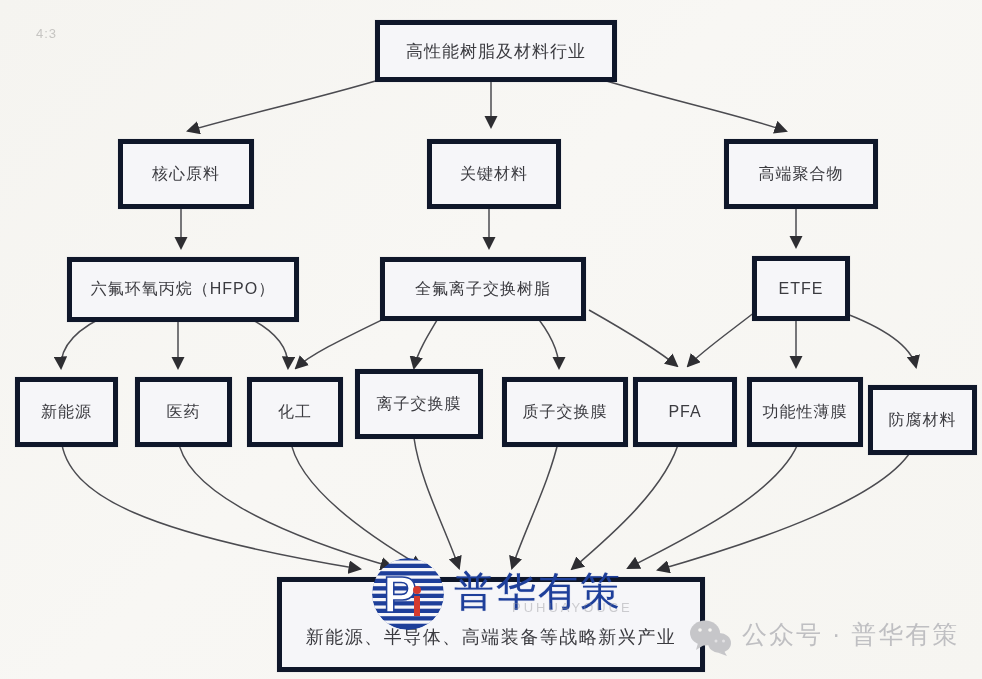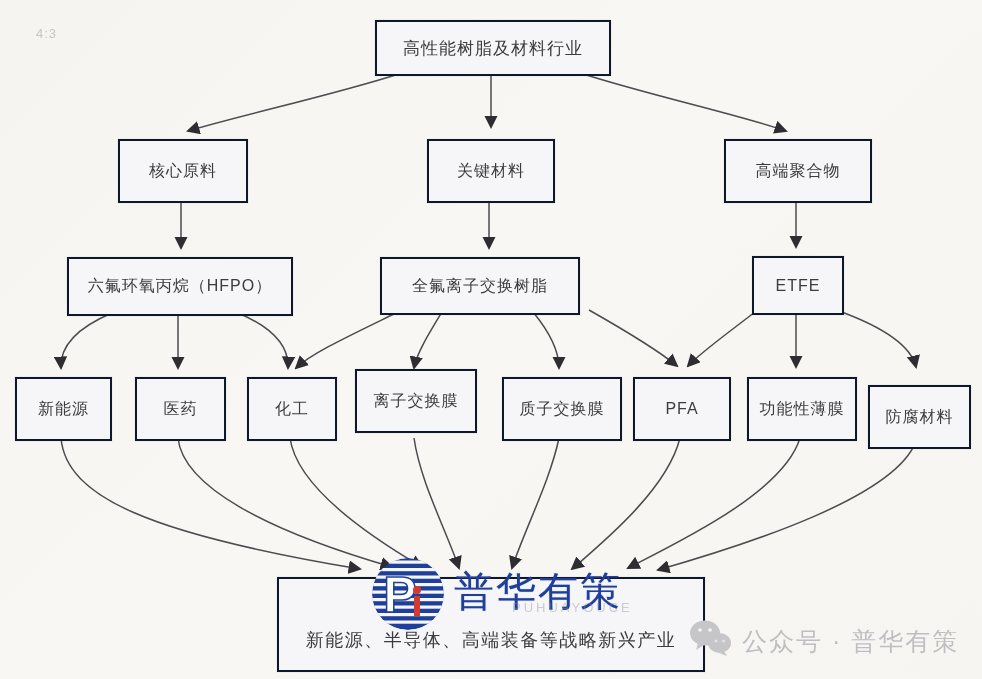--- a/index.html
+++ b/index.html
@@ -7,21 +7,21 @@
     width:982px;height:679px;overflow:hidden;
     font-family:"Liberation Sans","DejaVu Sans",sans-serif;
     background:linear-gradient(135deg,#f5f4f0 0%,#f8f7f4 45%,#f6f5f1 100%);
     position:relative;
   }
   .canvas{position:absolute;inset:0;width:982px;height:679px;}
   svg.wires{position:absolute;left:0;top:0;z-index:1;}
   .node{
     position:absolute;z-index:2;
     background:#f6f6f9;
-    border:2px solid #0f172a;
+    border:5px solid #0f172a;
     display:flex;align-items:center;justify-content:center;
     color:#3b3b40;font-size:16px;letter-spacing:1px;
     box-shadow:0 0 0 0.5px rgba(140,140,150,.15);
     text-align:left;
   }
   .node.root{font-size:17px;}
   .node.bottom-box{align-items:flex-end;padding-bottom:18px;box-sizing:border-box;font-size:18px;letter-spacing:1.5px;}
   .aspect-label{
     position:absolute;left:36px;top:10px;z-index:2;
     color:#c6c5c2;font-size:13px;letter-spacing:1px;margin-top:16px;
@@ -35,21 +35,21 @@
     color:#1e3f9a;font-size:40px;font-weight:normal;letter-spacing:2px;
     font-family:"Liberation Sans","DejaVu Sans",sans-serif;
     text-shadow:0 0 1px rgba(30,63,154,.4);
   }
   .logo-sub{
     position:absolute;left:512px;top:600px;z-index:5;
     color:rgba(140,140,145,.4);font-size:13px;letter-spacing:3px;
   }
   .footer{
     position:absolute;left:688px;top:618px;z-index:5;
-    display:flex;align-items:flex-end;
+    display:flex;align-items:flex-start;
   }
   .footer-text{
     margin-left:10px;
     color:#bfbfc2;font-size:25px;letter-spacing:2px;
   }
 </style>
 </head>
 <body>
 
 <div class="canvas">

